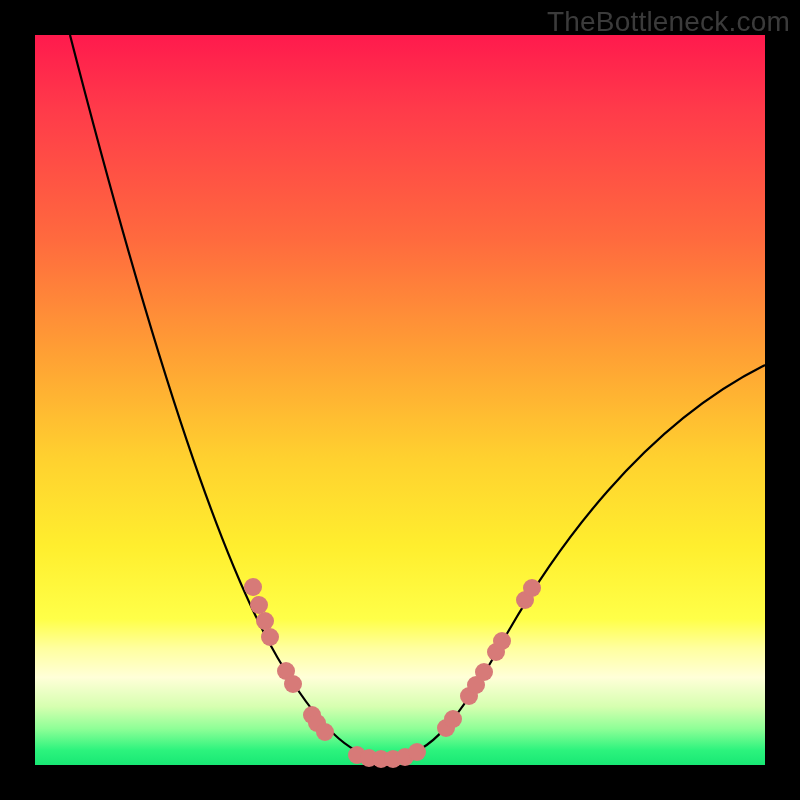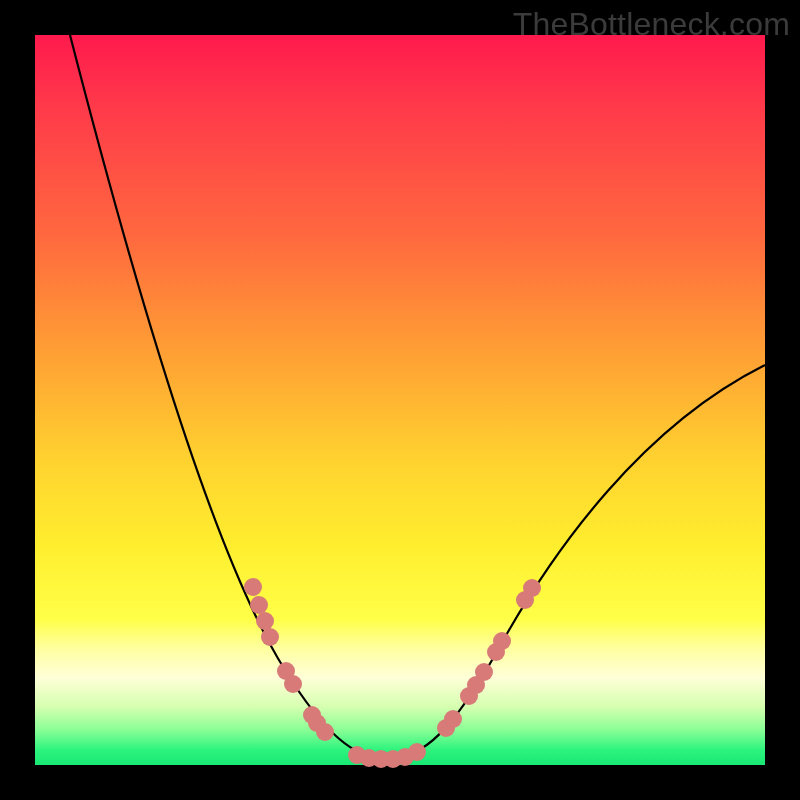--- a/index.html
+++ b/index.html
@@ -39,21 +39,21 @@
       #8fff97 95%,
       #2cf37d 98%,
       #18e874 100%
     );
   }
   .watermark {
     position: absolute;
     top: 6px;
     right: 10px;
     color: #3b3b3b;
-    font-size: 32px;
+    font-size: 28px;
     font-weight: 500;
     letter-spacing: 0.2px;
     margin-left: 27px;
   }
   svg.curve {
     position: absolute;
     left: 0;
     top: 0;
     width: 730px;
     height: 730px;

